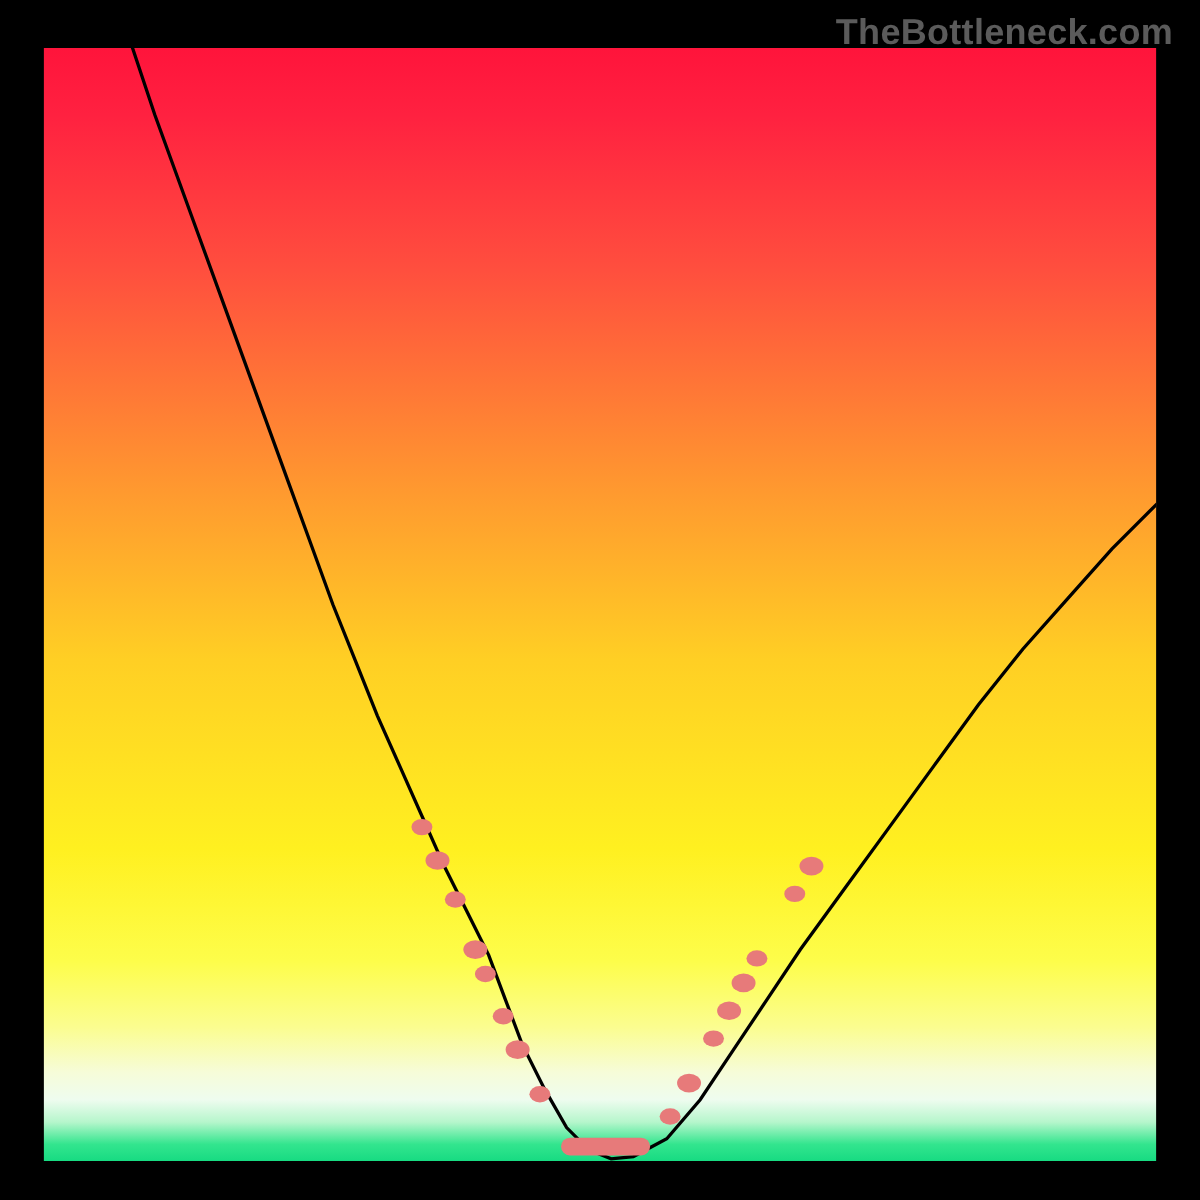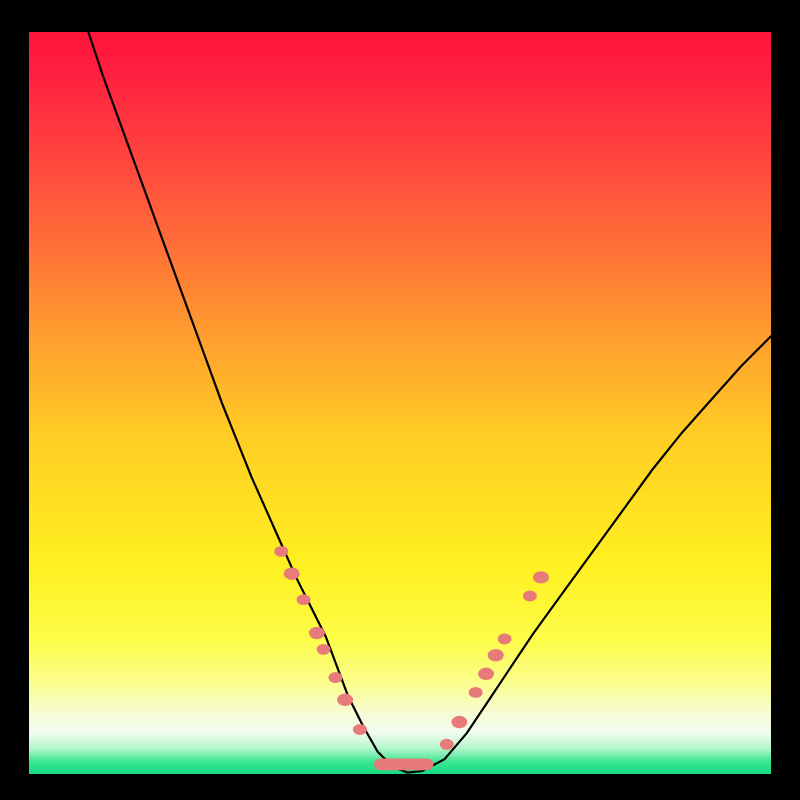--- a/index.html
+++ b/index.html
@@ -80,13 +80,14 @@
         <ellipse cx="417.746" cy="712.32" rx="7" ry="5.46" fill="#e77a7a"></ellipse>
         <ellipse cx="430.35999999999996" cy="690.06" rx="8" ry="6.24" fill="#e77a7a"></ellipse>
         <ellipse cx="446.68399999999997" cy="660.38" rx="7" ry="5.46" fill="#e77a7a"></ellipse>
         <ellipse cx="457.072" cy="641.83" rx="8" ry="6.24" fill="#e77a7a"></ellipse>
         <ellipse cx="466.718" cy="623.28" rx="8" ry="6.24" fill="#e77a7a"></ellipse>
         <ellipse cx="475.6219999999999" cy="606.956" rx="7" ry="5.46" fill="#e77a7a"></ellipse>
         <ellipse cx="500.85" cy="563.9200000000001" rx="7" ry="5.46" fill="#e77a7a"></ellipse>
         <ellipse cx="511.97999999999996" cy="545.37" rx="8" ry="6.24" fill="#e77a7a"></ellipse>
       </svg>
   </div>
+  <div class="watermark">TheBottleneck.com</div>
 </div>
 
 </body></html>

